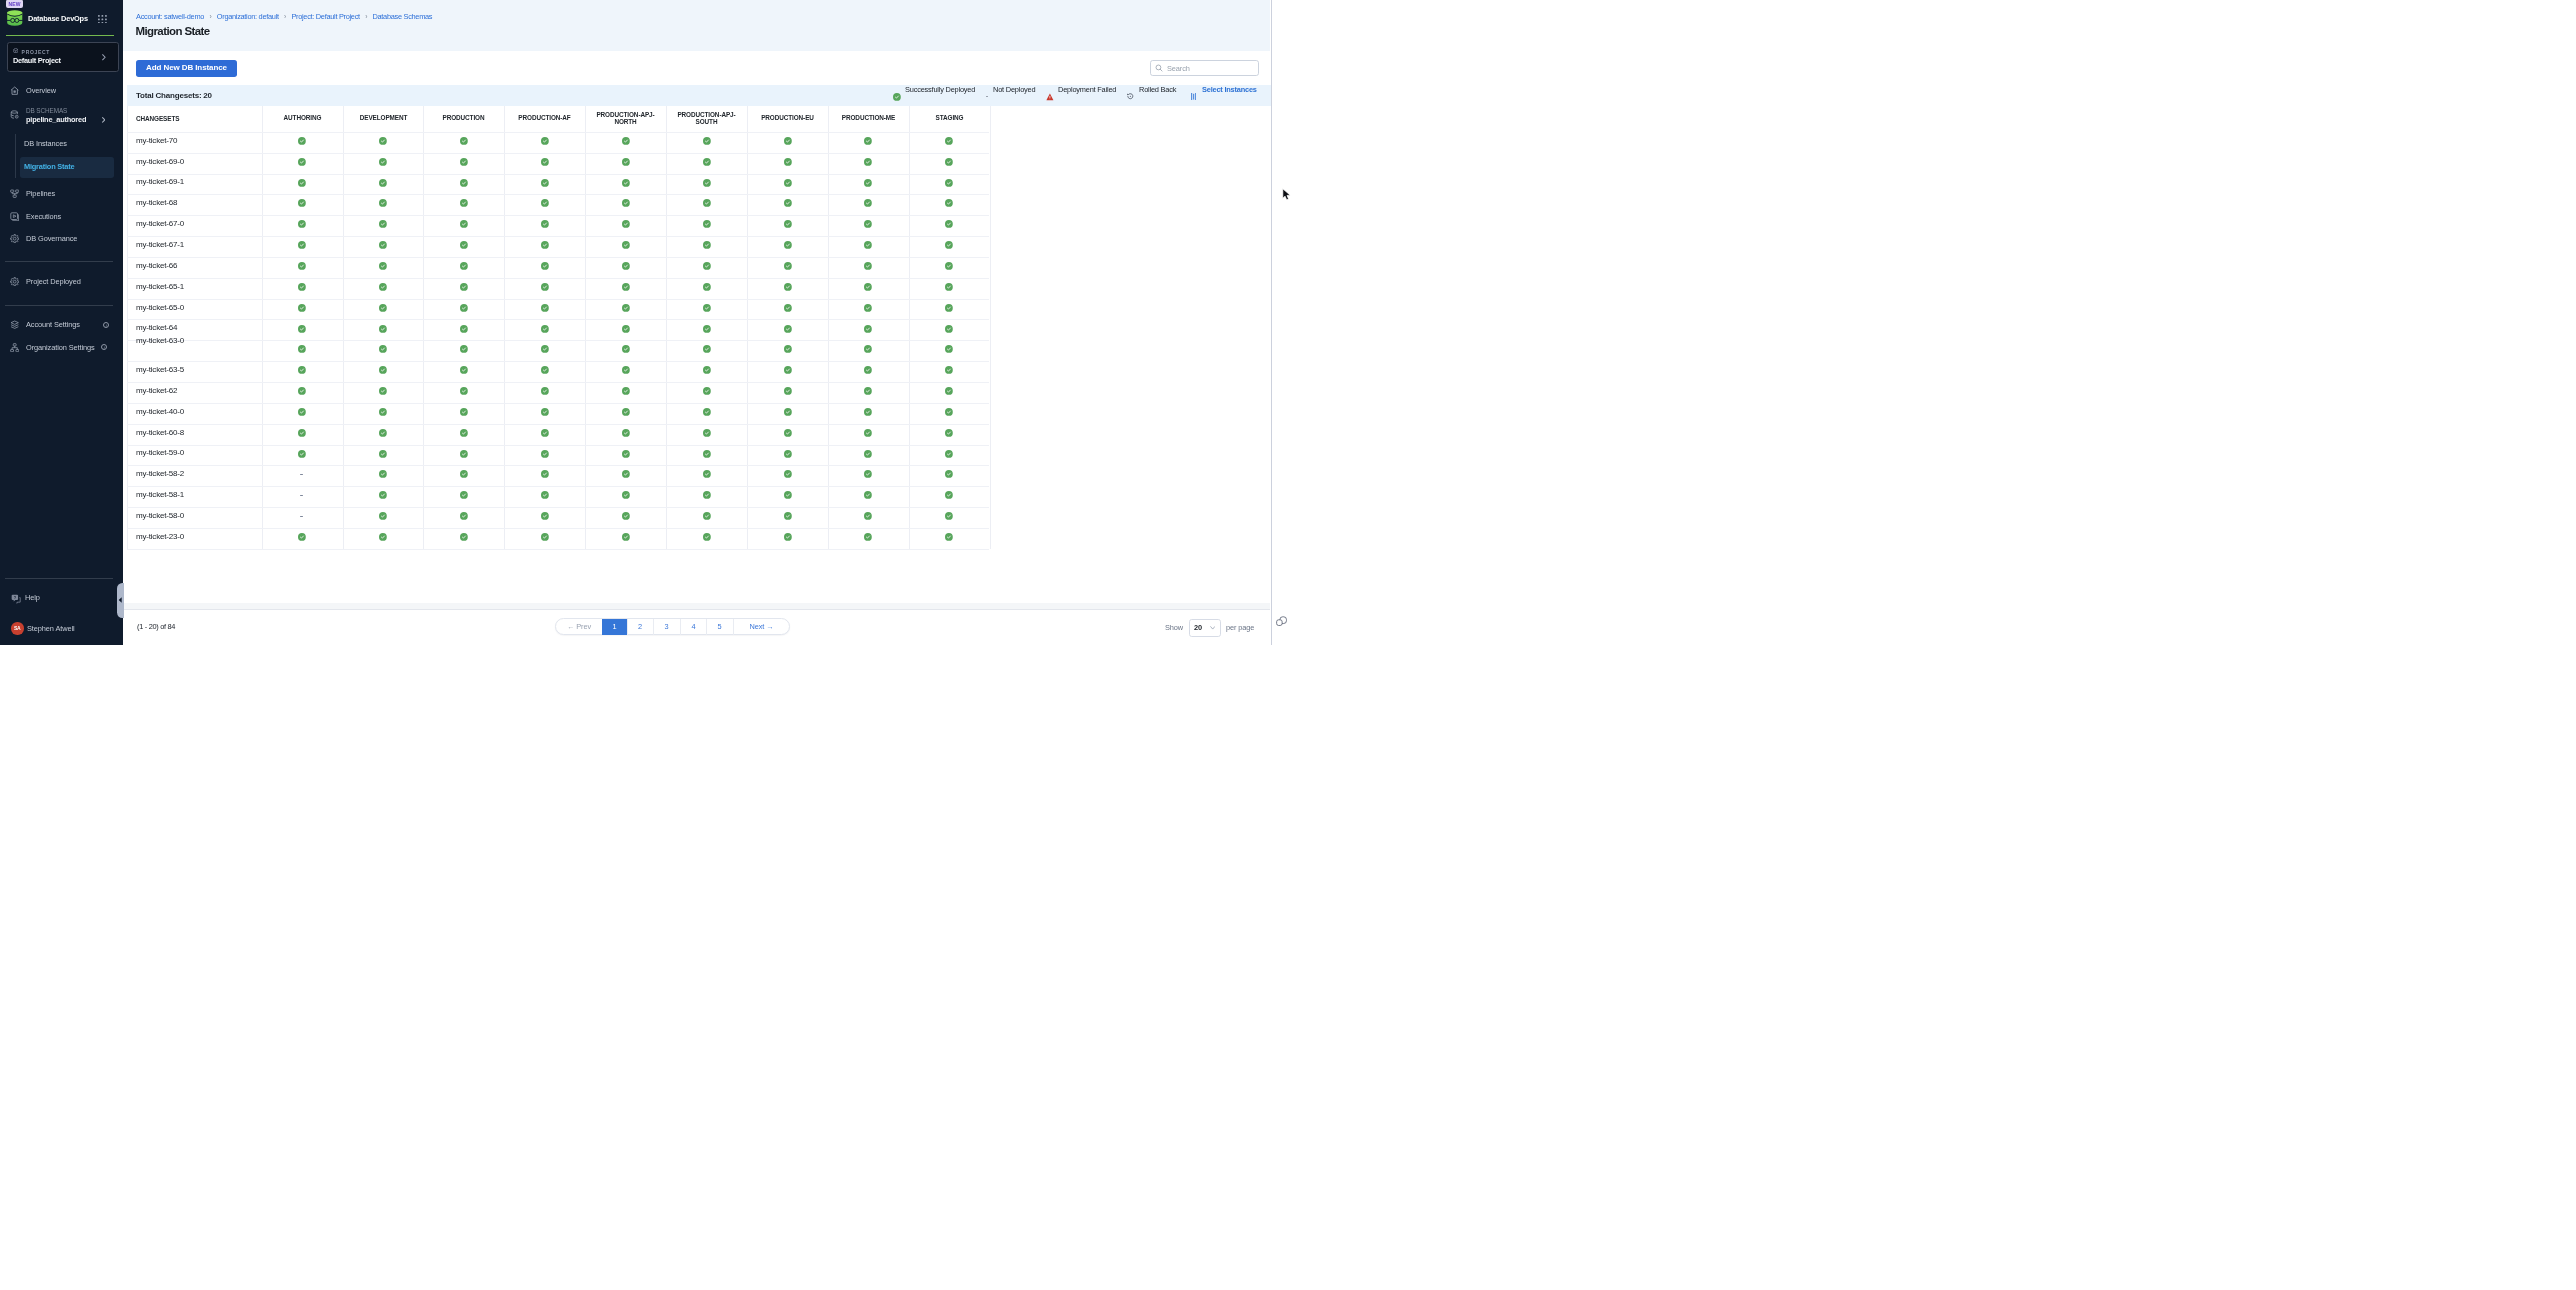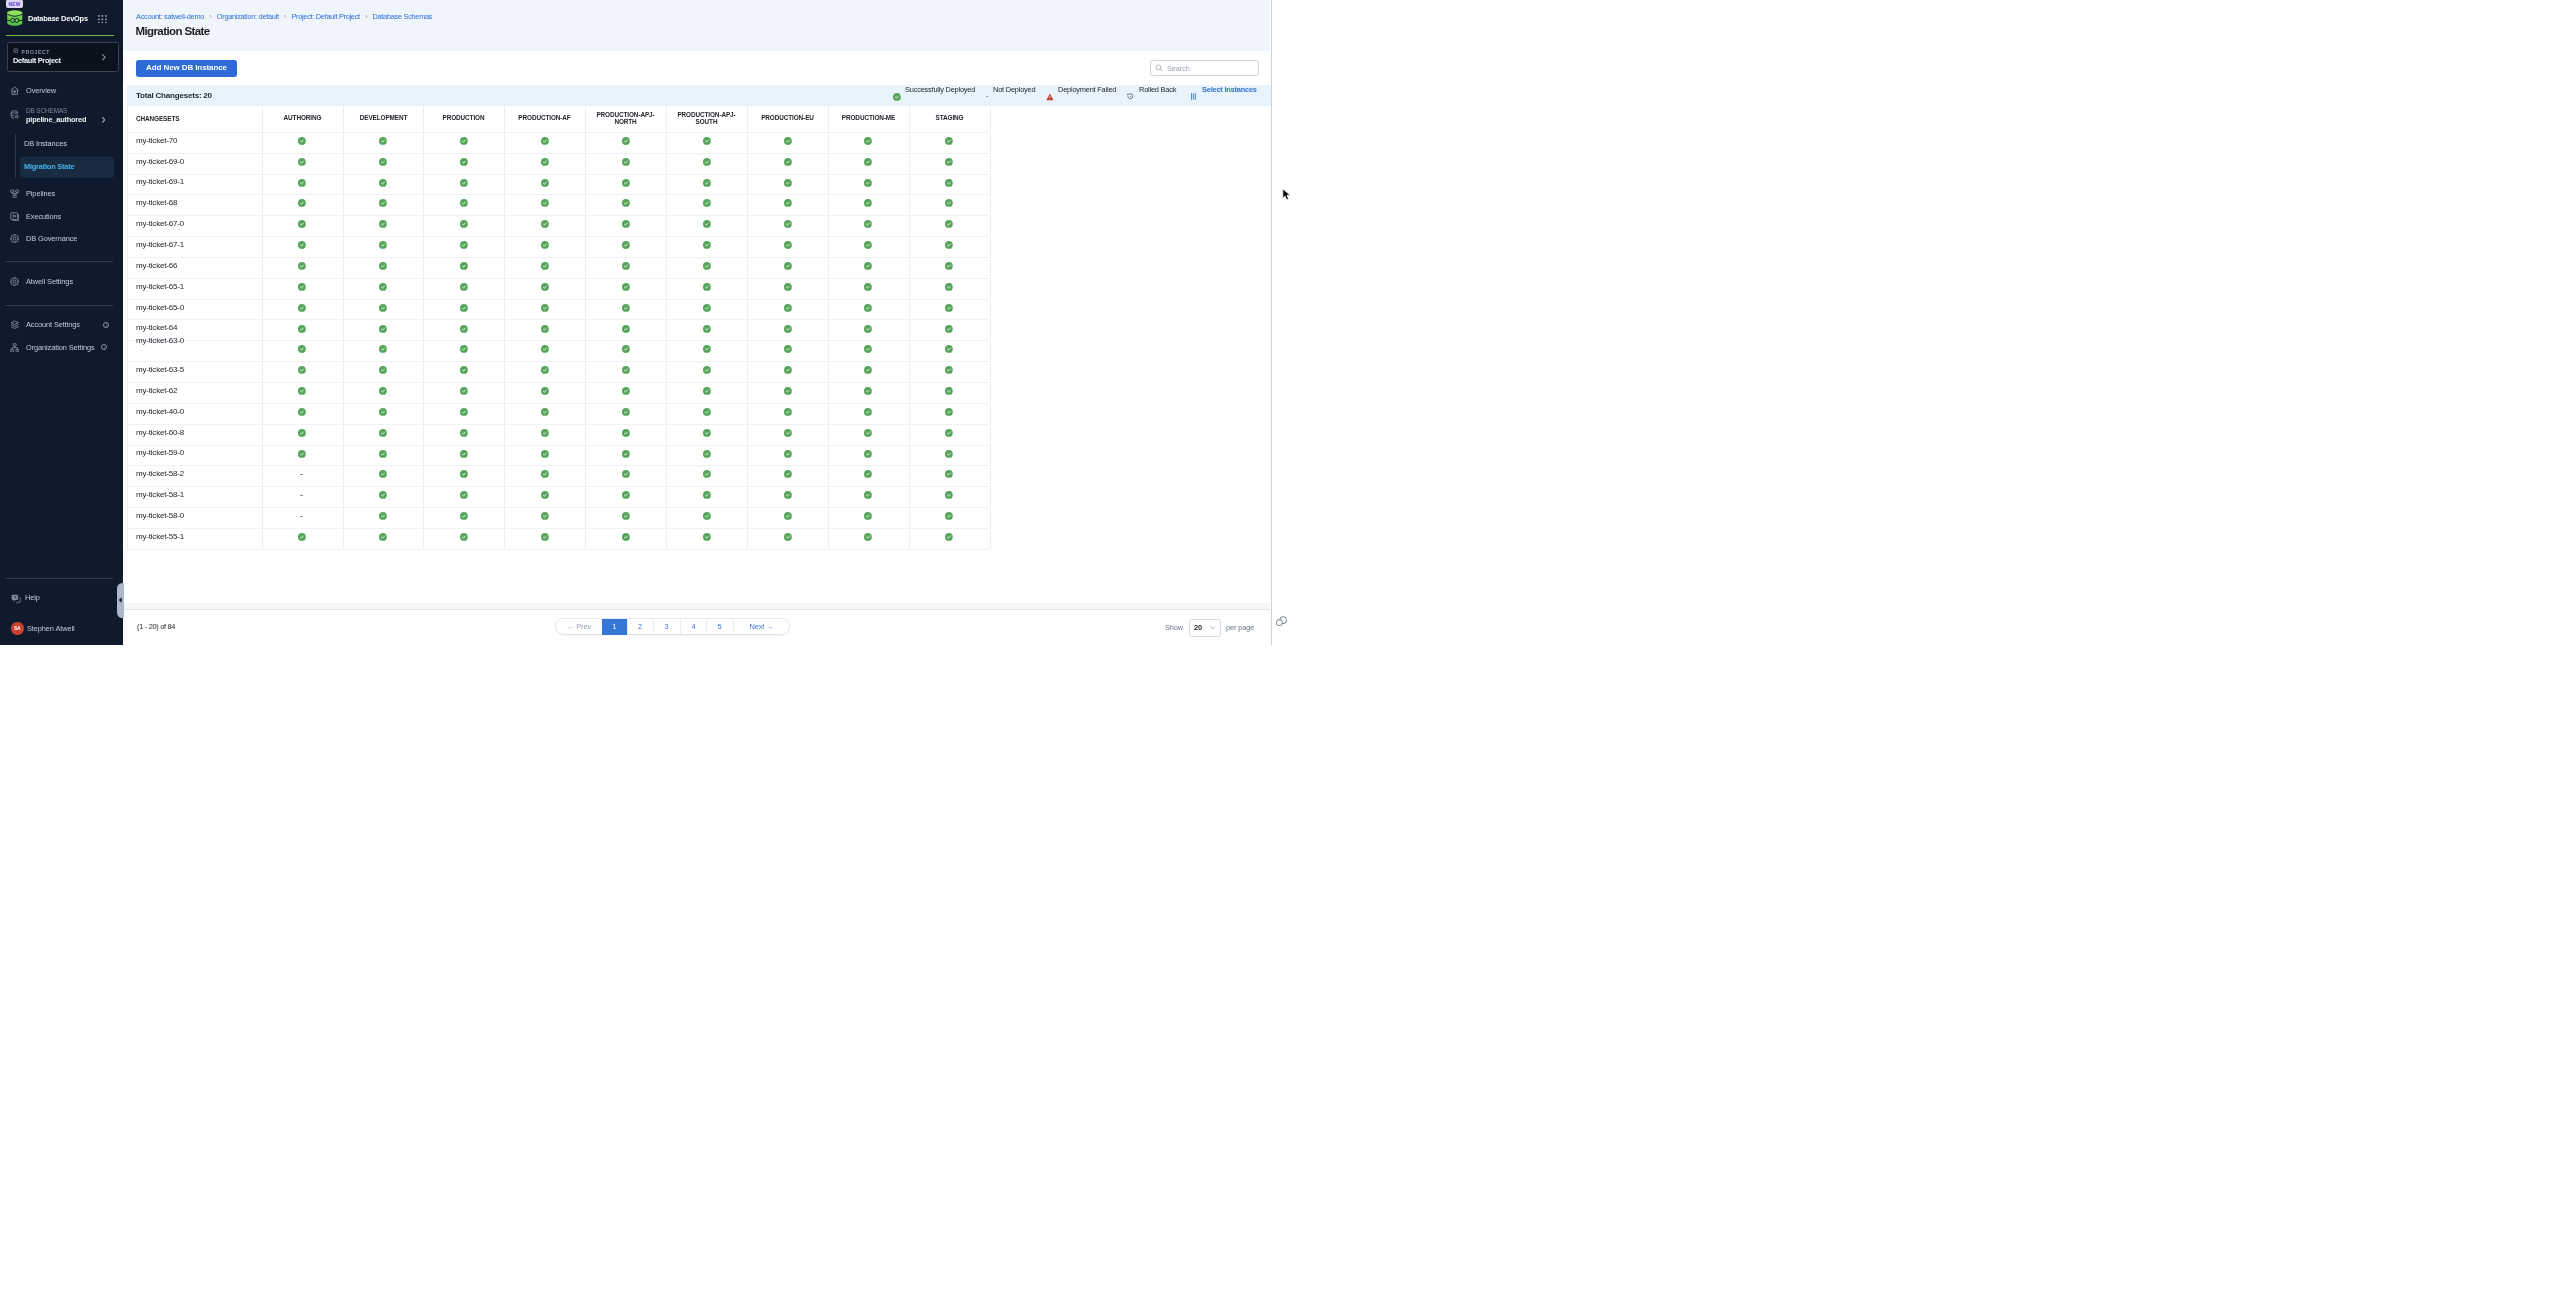--- a/index.html
+++ b/index.html
@@ -1163,21 +1163,21 @@
       <path d="M5 8.5 L7.1 10.5 L11.1 6.2" stroke="#fff" stroke-width="1.6" fill="none" stroke-linecap="round" stroke-linejoin="round"></path>
     </svg>
   </div>
 <div class="ckw" style="left:945px;top:512px">
     <svg class="ck" viewBox="0 0 16 16">
       <circle cx="8" cy="8" r="8" fill="#57a55b"></circle>
       <path d="M5 8.5 L7.1 10.5 L11.1 6.2" stroke="#fff" stroke-width="1.6" fill="none" stroke-linecap="round" stroke-linejoin="round"></path>
     </svg>
   </div>
 <div class="rowline" style="top:528px"></div>
-<div class="rowtxt" style="top:532px">my-ticket-55-1</div>
+<div class="rowtxt" style="top:532px">my-ticket-23-0</div>
 <div class="ckw" style="left:298px;top:533px">
     <svg class="ck" viewBox="0 0 16 16">
       <circle cx="8" cy="8" r="8" fill="#57a55b"></circle>
       <path d="M5 8.5 L7.1 10.5 L11.1 6.2" stroke="#fff" stroke-width="1.6" fill="none" stroke-linecap="round" stroke-linejoin="round"></path>
     </svg>
   </div>
 <div class="ckw" style="left:379px;top:533px">
     <svg class="ck" viewBox="0 0 16 16">
       <circle cx="8" cy="8" r="8" fill="#57a55b"></circle>
       <path d="M5 8.5 L7.1 10.5 L11.1 6.2" stroke="#fff" stroke-width="1.6" fill="none" stroke-linecap="round" stroke-linejoin="round"></path>
@@ -1347,21 +1347,21 @@
       <path fill="none" stroke="#9aa4b3" stroke-width="1" stroke-linejoin="round" d="M5.24 2.75 L6.10 2.49 L6.01 0.78 L7.99 0.78 L7.90 2.49 L8.76 2.75 L9.56 3.18 L10.70 1.90 L12.10 3.30 L10.82 4.44 L11.25 5.24 L11.51 6.10 L13.22 6.01 L13.22 7.99 L11.51 7.90 L11.25 8.76 L10.82 9.56 L12.10 10.70 L10.70 12.10 L9.56 10.82 L8.76 11.25 L7.90 11.51 L7.99 13.22 L6.01 13.22 L6.10 11.51 L5.24 11.25 L4.44 10.82 L3.30 12.10 L1.90 10.70 L3.18 9.56 L2.75 8.76 L2.49 7.90 L0.78 7.99 L0.78 6.01 L2.49 6.10 L2.75 5.24 L3.18 4.44 L1.90 3.30 L3.30 1.90 L4.44 3.18 Z"></path>
       <circle cx="7" cy="7" r="2.1" fill="none" stroke="#9aa4b3" stroke-width="1"></circle>
     </svg>
   <div class="nav" style="top:234px">DB Governance</div>
 
   <div class="sep" style="top:261px"></div>
   <svg class="nicon" style="top:277px" viewBox="0 0 14 14">
       <path fill="none" stroke="#9aa4b3" stroke-width="1" stroke-linejoin="round" d="M5.24 2.75 L6.10 2.49 L6.01 0.78 L7.99 0.78 L7.90 2.49 L8.76 2.75 L9.56 3.18 L10.70 1.90 L12.10 3.30 L10.82 4.44 L11.25 5.24 L11.51 6.10 L13.22 6.01 L13.22 7.99 L11.51 7.90 L11.25 8.76 L10.82 9.56 L12.10 10.70 L10.70 12.10 L9.56 10.82 L8.76 11.25 L7.90 11.51 L7.99 13.22 L6.01 13.22 L6.10 11.51 L5.24 11.25 L4.44 10.82 L3.30 12.10 L1.90 10.70 L3.18 9.56 L2.75 8.76 L2.49 7.90 L0.78 7.99 L0.78 6.01 L2.49 6.10 L2.75 5.24 L3.18 4.44 L1.90 3.30 L3.30 1.90 L4.44 3.18 Z"></path>
       <circle cx="7" cy="7" r="2.1" fill="none" stroke="#9aa4b3" stroke-width="1"></circle>
     </svg>
-  <div class="nav" style="top:277px">Atwell Settings</div>
+  <div class="nav" style="top:277px">Project Deployed</div>
   <div class="sep" style="top:305px"></div>
 
   <svg class="nicon" style="top:320px" viewBox="0 0 14 14">
       <path d="M7 1.5 L12.5 4 L7 6.5 L1.5 4 Z M1.5 7 L7 9.5 L12.5 7 M1.5 10 L7 12.5 L12.5 10" fill="none" stroke="#9aa4b3" stroke-width="1.1" stroke-linejoin="round"></path>
     </svg>
   <div class="nav" style="top:320px">Account Settings</div>
   <div class="infoc" style="left:103px;top:322px">i</div>
 
   <svg class="nicon" style="top:343px" viewBox="0 0 14 14">
       <g fill="none" stroke="#9aa4b3" stroke-width="1.1">

